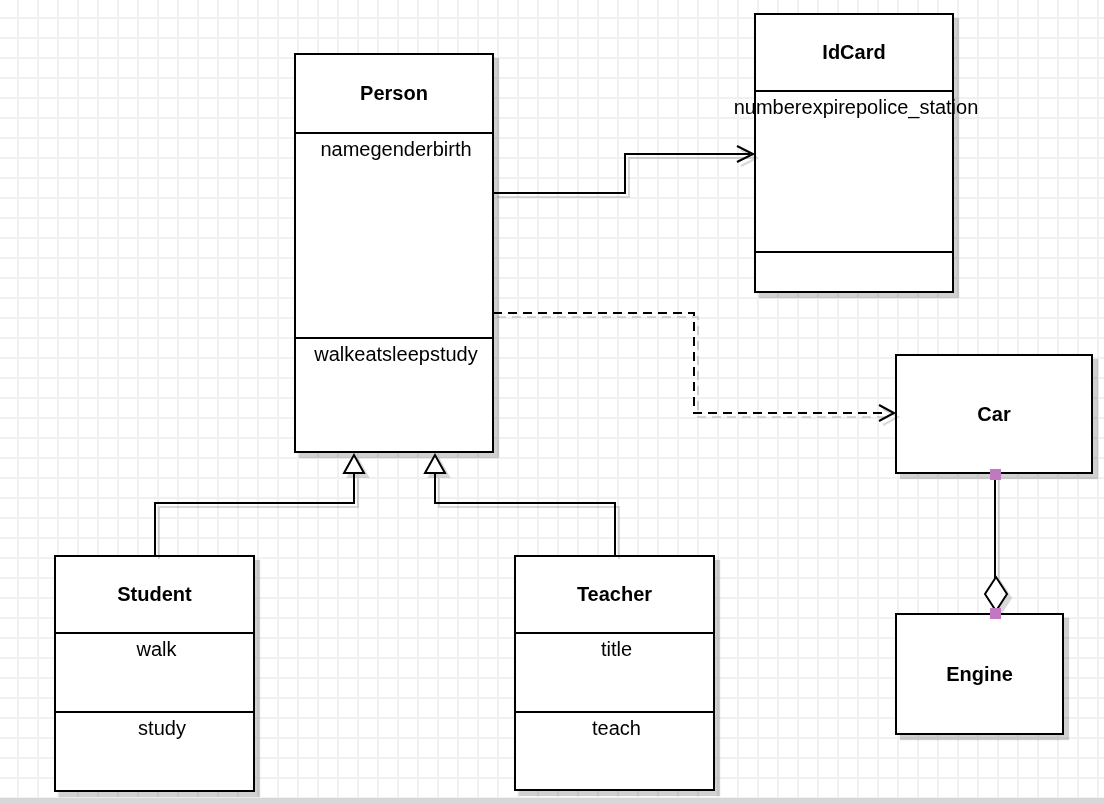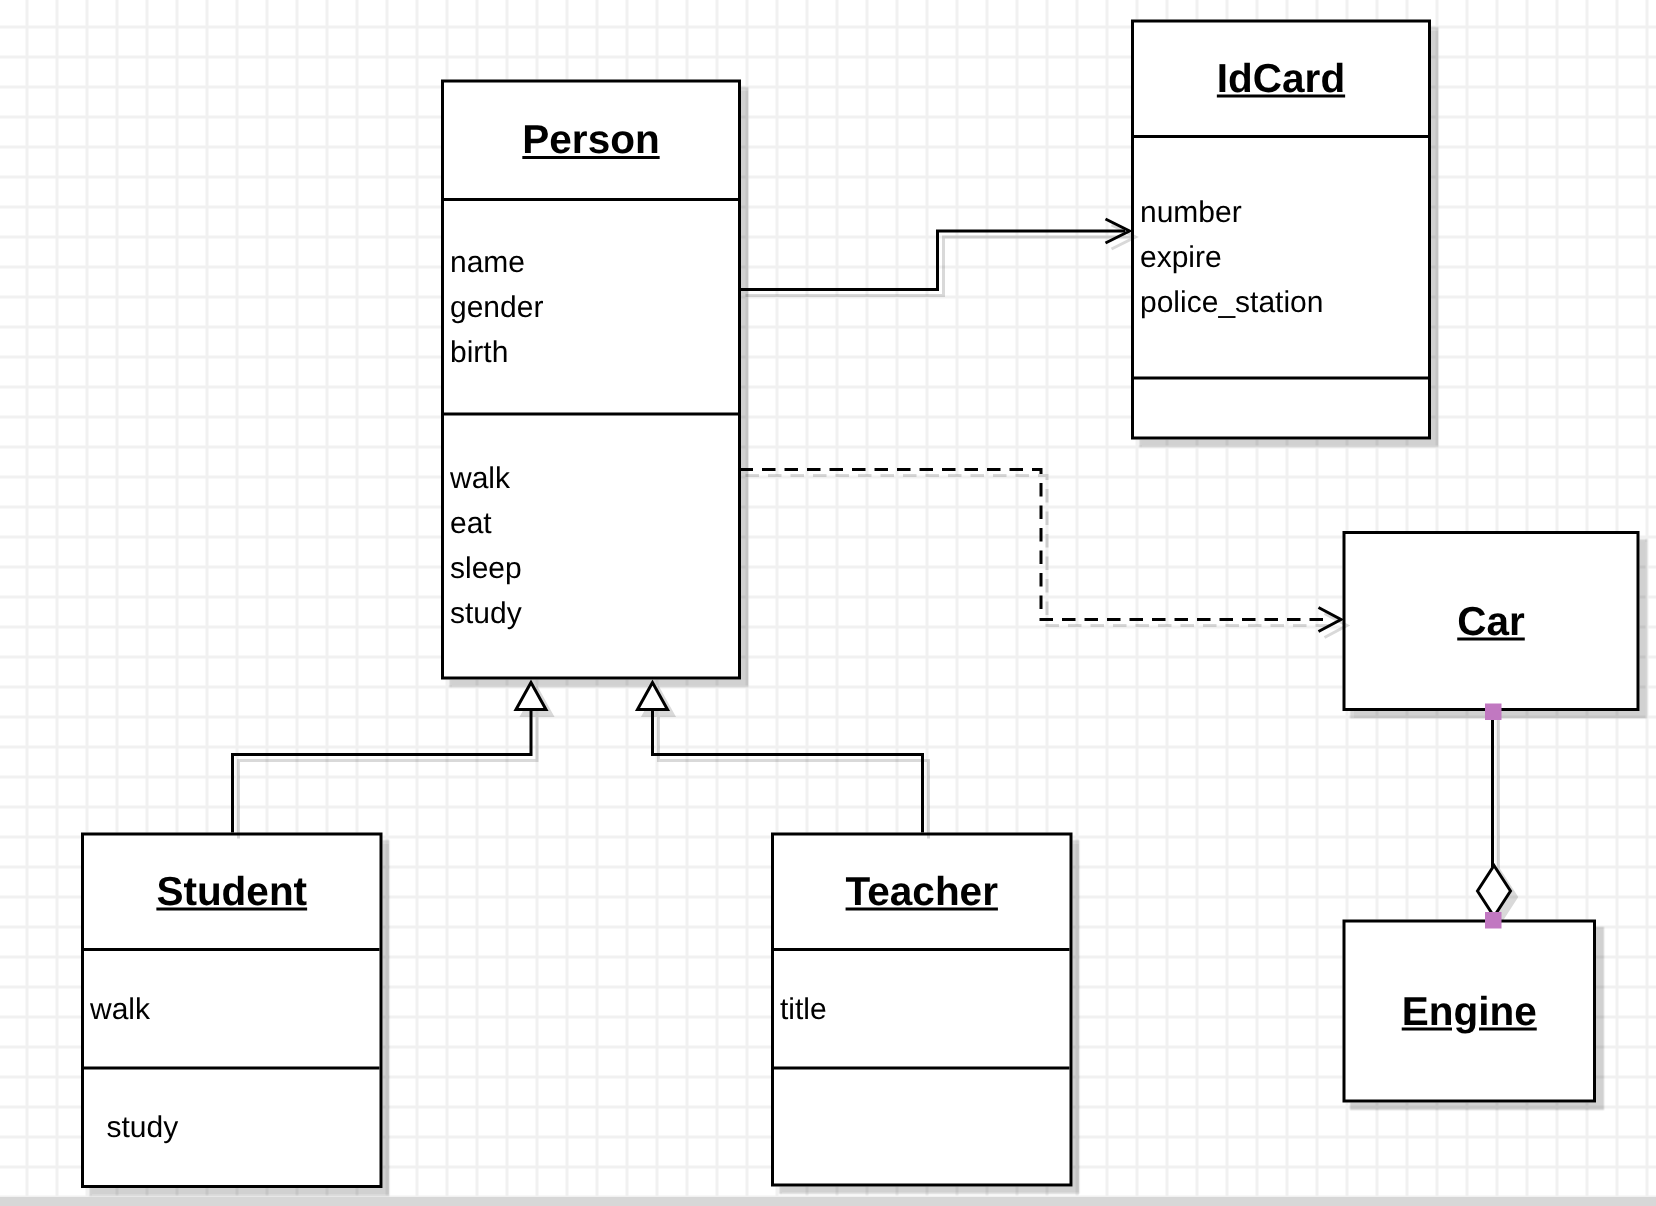--- a/index.html
+++ b/index.html
@@ -20,38 +20,37 @@
     box-sizing:border-box;
     background:#ffffff;
     border:2px solid #000000;
     box-shadow:5px 5px 1px rgba(0,0,0,0.18);
     display:flex;flex-direction:column;
     color:#000;
   }
   .uml-title{
     flex:0 0 auto;
     display:flex;align-items:center;justify-content:center;
-    font-weight:bold;font-size:27px;
+    font-weight:bold;font-size:20px;
     border-bottom:2px solid #000;
     box-sizing:border-box;
-    text-decoration:underline;
   }
   .uml-section{
     box-sizing:border-box;
-    display:flex;flex-direction:column;justify-content:center;
+    display:flex;flex-direction:row;justify-content:center;
     font-size:20px;line-height:30px;
     padding-left:4px;
     flex:0 0 auto;
   }
   .member{white-space:nowrap;}
 
   
   .person{left:294px;top:53px;width:200px;height:400px;}
   .person .uml-title{height:79px;}
-  .person .sec-attrs{height:143px;border-bottom:2px solid #000;}
+  .person .sec-attrs{height:205px;border-bottom:2px solid #000;}
   .person .sec-methods{flex:1 1 auto;}
   
   .idcard{left:754px;top:13px;width:200px;height:280px;}
   .idcard .uml-title{height:77px;}
   .idcard .sec-attrs{height:161px;border-bottom:2px solid #000;}
   .idcard .sec-methods{flex:1 1 auto;}
   
   .student{left:54px;top:555px;width:201px;height:237px;}
   .student .uml-title{height:77px;}
   .student .sec-attrs{height:79px;border-bottom:2px solid #000;}
@@ -125,20 +124,23 @@
     <div class="uml-section sec-methods">
       <div class="member">study</div>
     </div>
   </div>
 
   <div class="uml-box teacher">
     <div class="uml-title">Teacher</div>
     <div class="uml-section sec-attrs">
       <div class="member">title</div>
     </div>
+    <div class="uml-section sec-methods">
+      <div class="member">teach</div>
+    </div>
   </div>
 
   <svg class="edges" viewBox="0 0 1104 804" xmlns="http://www.w3.org/2000/svg">
     <g class="shadowed">
 
       <path class="edge" d="M493,193 H625 V154 H750"></path>
       <polyline class="arrow-open" points="737,146 753,154 737,162"></polyline>
 
       <path class="edge dashed" d="M493,313 H694 V413 H888"></path>
       <polyline class="arrow-open" points="879,405 894,413 879,421"></polyline>

